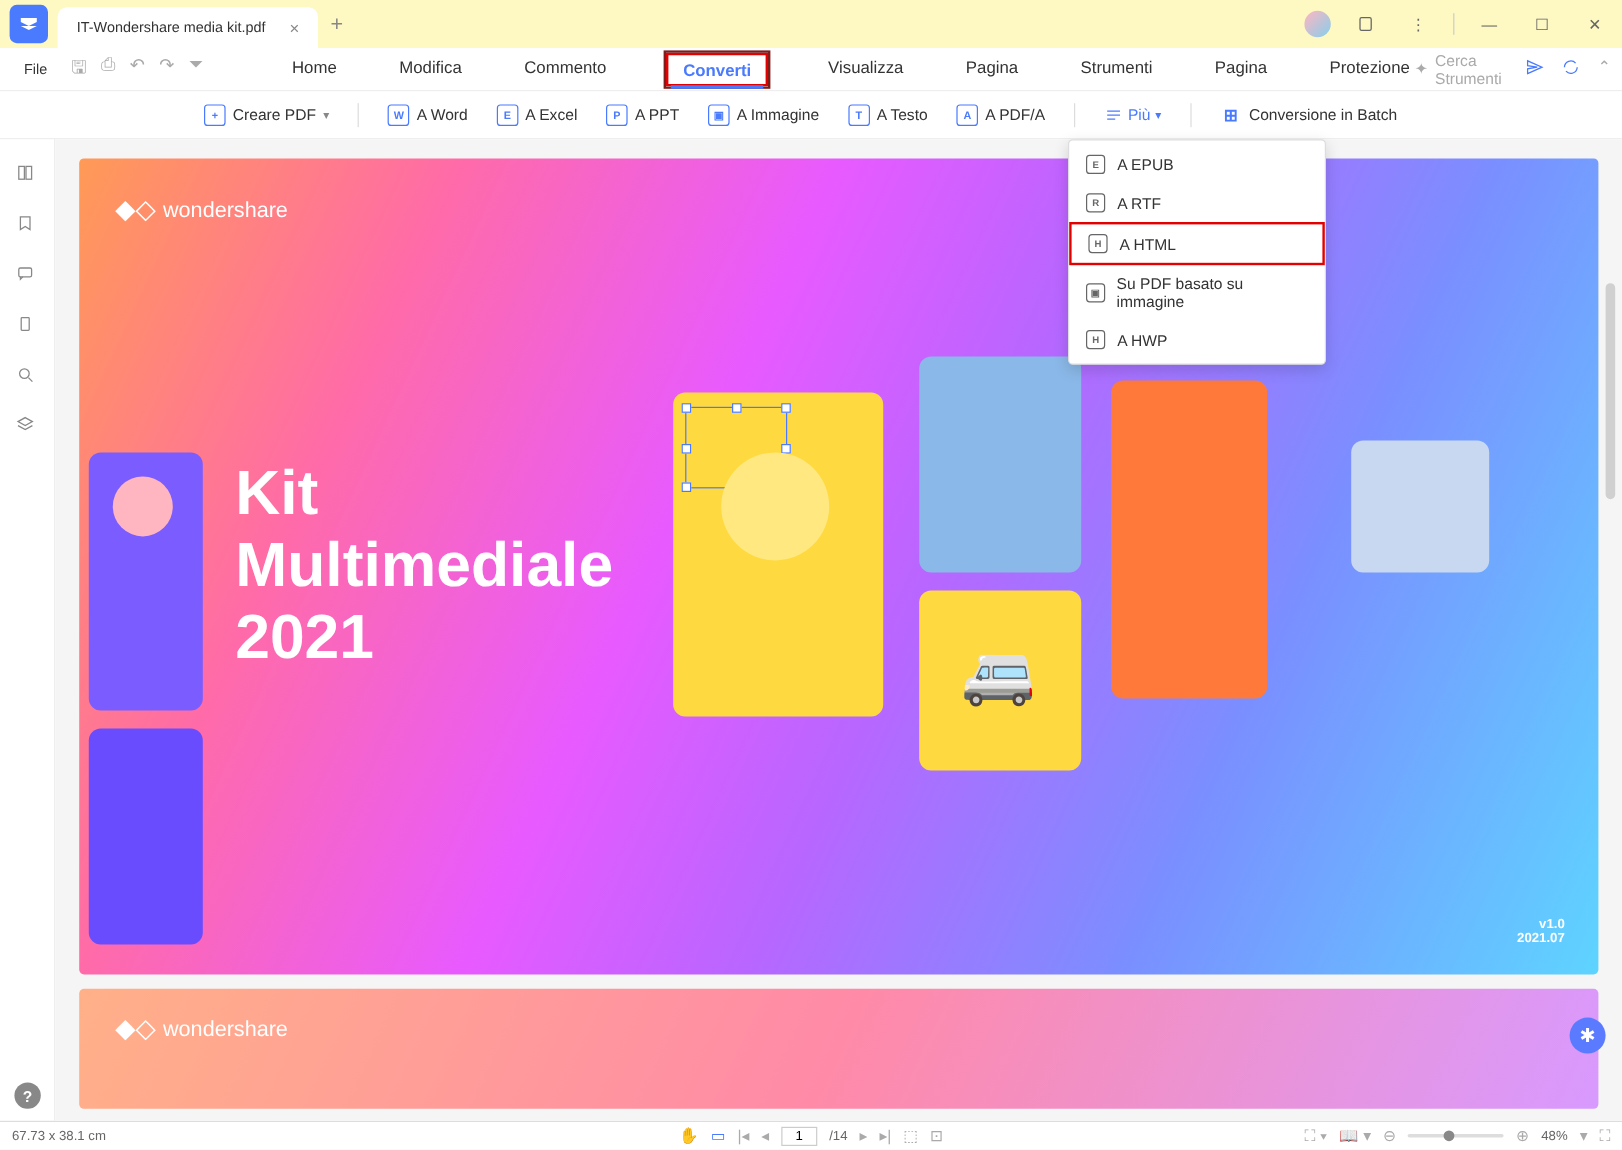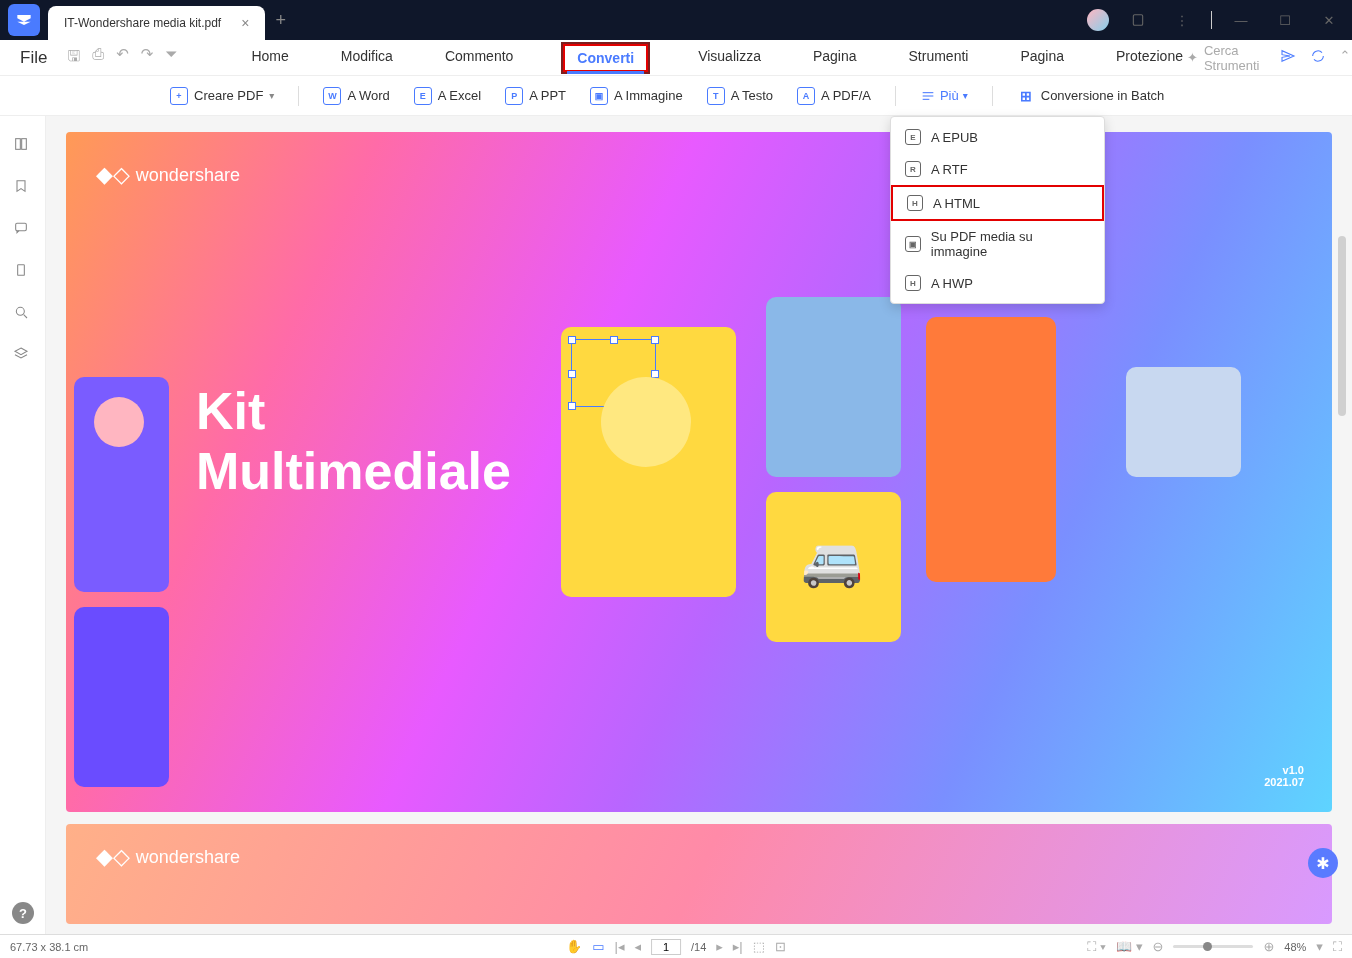--- a/index.html
+++ b/index.html
@@ -1,31 +1,31 @@
 <!DOCTYPE html>
 <html><head>
 <meta charset="utf-8">
 <style>
 * { margin: 0; padding: 0; box-sizing: border-box; font-family: -apple-system, BlinkMacSystemFont, "Segoe UI", Arial, sans-serif; }
 body { width: 1352px; height: 958px; overflow: hidden; background: #fff; font-size: 13px; color: #333; position: relative; }
 
 
-.titlebar { height: 40px; background: #0f172a; display: flex; align-items: center; padding: 0 8px; }
+.titlebar { height: 40px; background: #fef9c3; display: flex; align-items: center; padding: 0 8px; }
 .app-logo { width: 32px; height: 32px; background: #4a7bff; border-radius: 6px; display: flex; align-items: center; justify-content: center; margin-right: 8px; }
 .app-logo svg { width: 20px; height: 20px; fill: white; }
 .tab { background: #fff; border-radius: 8px 8px 0 0; padding: 8px 16px; display: flex; align-items: center; gap: 20px; font-size: 12px; height: 34px; margin-top: 6px; }
 .tab-close { color: #888; cursor: pointer; font-size: 14px; }
 .new-tab { margin-left: 10px; color: #888; font-size: 18px; cursor: pointer; }
 .titlebar-right { margin-left: auto; display: flex; align-items: center; gap: 14px; }
 .avatar { width: 22px; height: 22px; border-radius: 50%; background: linear-gradient(135deg,#ffb6c1,#87ceeb); }
 .win-btn { width: 30px; height: 30px; display: flex; align-items: center; justify-content: center; color: #666; cursor: pointer; }
 
 
 .menubar { height: 36px; display: flex; align-items: center; padding: 0 10px; border-bottom: 1px solid #eee; }
-.file-menu { padding: 6px 10px; font-size: 17px; margin-right: 10px; }
+.file-menu { padding: 6px 10px; font-size: 12px; margin-right: 10px; }
 .qat { display: flex; gap: 12px; color: #aaa; margin-right: 30px; }
 .qat span { cursor: pointer; font-size: 15px; }
 .menu-tabs { display: flex; gap: 44px; margin-left: 40px; }
 .menu-tab { font-size: 14px; color: #333; cursor: pointer; padding: 6px 4px; }
 .menu-tab.active { color: #4a7bff; font-weight: 600; }
 .menu-tab.highlighted { border: 2px solid #e30000; padding: 6px 14px; }
 .menu-tab.active.highlighted { border-bottom: 3px solid #4a7bff; box-shadow: inset 0 0 0 2px #e30000; border: 2px solid #7f1d1d; }
 .menu-search { margin-left: auto; display: flex; align-items: center; gap: 6px; color: #aaa; font-size: 13px; }
 .menu-right-icons { display: flex; gap: 14px; margin-left: 20px; color: #4a7bff; }
 
@@ -214,21 +214,21 @@
     <div class="dd-item">
         <span class="ico">R</span>
         <span>A RTF</span>
       </div>
     <div class="dd-item highlighted">
         <span class="ico">H</span>
         <span>A HTML</span>
       </div>
     <div class="dd-item">
         <span class="ico">▣</span>
-        <span>Su PDF media su immagine</span>
+        <span>Su PDF basato su immagine</span>
       </div>
     <div class="dd-item">
         <span class="ico">H</span>
         <span>A HWP</span>
       </div>
   </div>
 </div>
 
 <div class="main">
   <div class="left-pane">
@@ -260,20 +260,21 @@
     <div class="scroll-track"></div>
 
     <div class="page">
       <div class="ws-logo">
         <span class="ws-mark">◆◇</span>
         <span>wondershare</span>
       </div>
       <div class="page-title">
         <div>Kit</div>
         <div>Multimediale</div>
+        <div>2021</div>
       </div>
       <div class="ver">
         <div>v1.0</div>
         <div>2021.07</div>
       </div>
 
       <div class="card c1"></div>
       <div class="card c2"></div>
       <div class="card c3">
         <div class="selbox" style="left:10px;top:12px;width:85px;height:68px">

